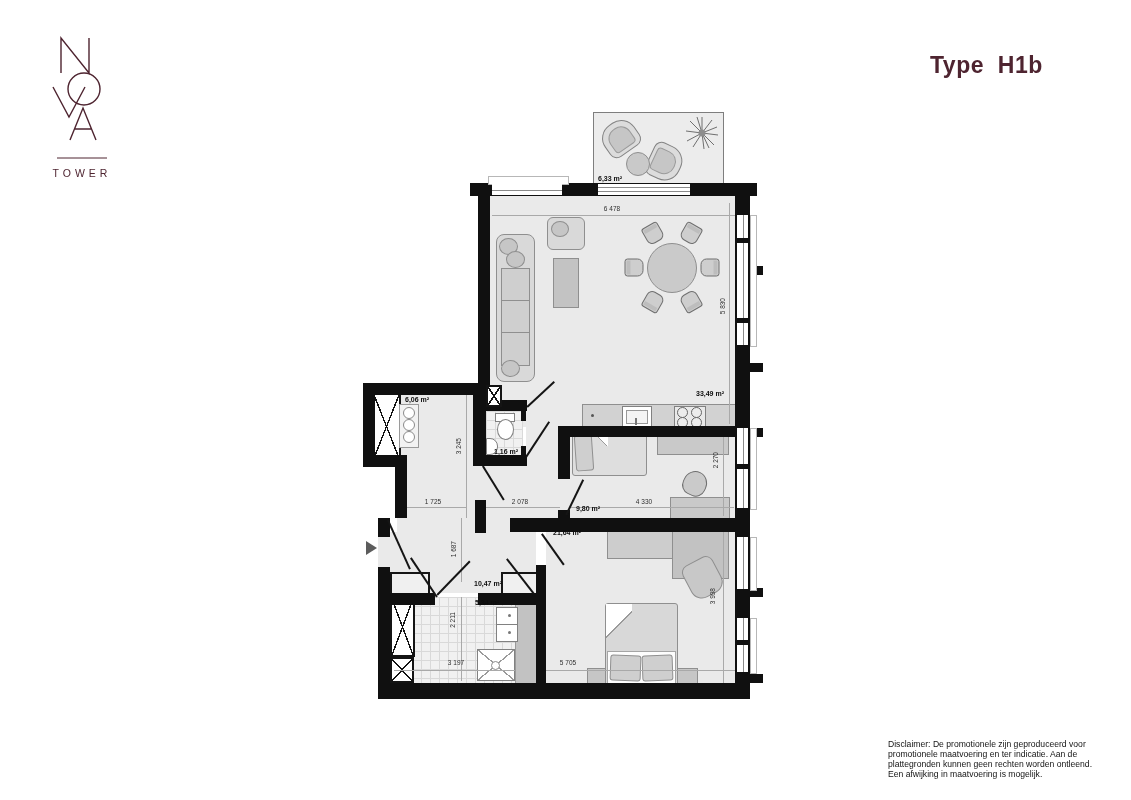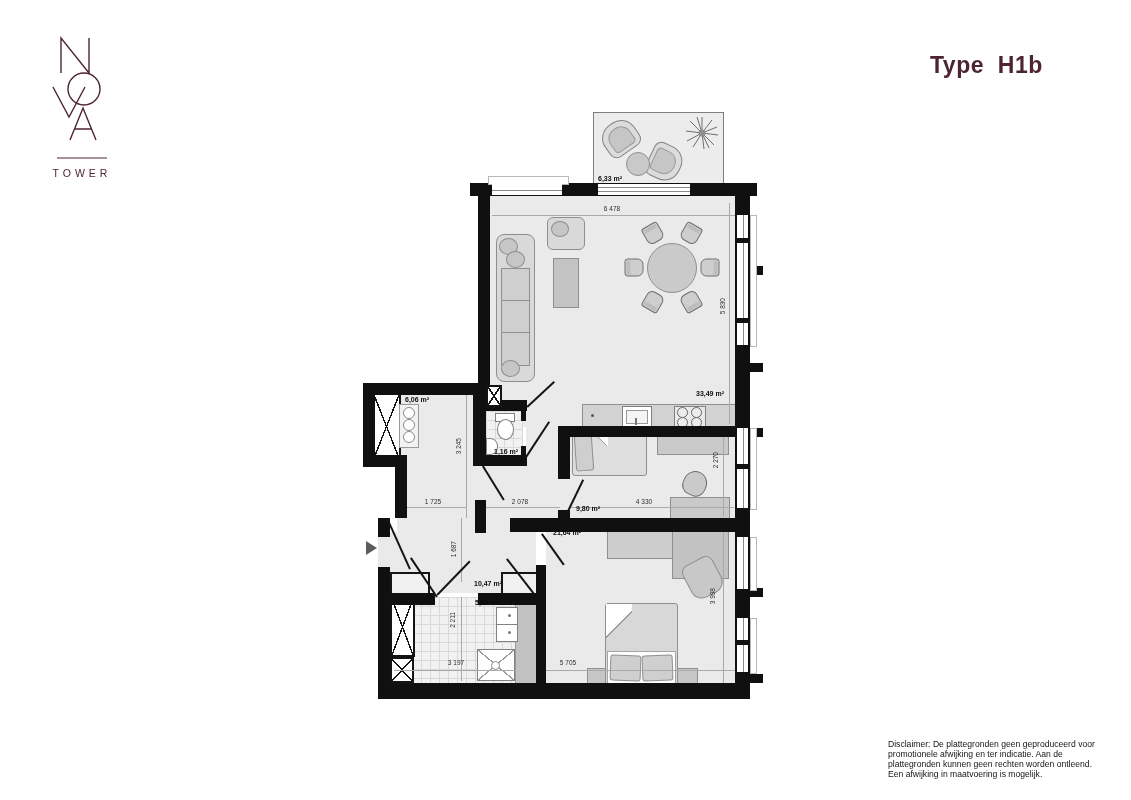--- a/index.html
+++ b/index.html
@@ -254,19 +254,19 @@
   <div class="area" style="left:598px;top:175px;">6,33 m²</div>
   <div class="area" style="left:696px;top:390px;">33,49 m²</div>
   <div class="area" style="left:405px;top:396px;">6,06 m²</div>
   <div class="area" style="left:494px;top:448px;">1,16 m²</div>
   <div class="area" style="left:576px;top:505px;">9,80 m²</div>
   <div class="area" style="left:474px;top:580px;">10,47 m²</div>
   <div class="area" style="left:475px;top:599px;">5,34 m²</div>
   <div class="area" style="left:553px;top:529px;">21,64 m²</div>
 
   <div class="disc">
-    <div>Disclaimer: De plattegronden geen geproduceerd voor</div>
-    <div>promotionele afwijking en ter indicatie. Aan de</div>
+    <div>Disclaimer: De promotionele zijn geproduceerd voor</div>
+    <div>promotionele maatvoering en ter indicatie. Aan de</div>
     <div>plattegronden kunnen geen rechten worden ontleend.</div>
     <div>Een afwijking in maatvoering is mogelijk.</div>
   </div>
 
 </div>
 
 </body></html>

